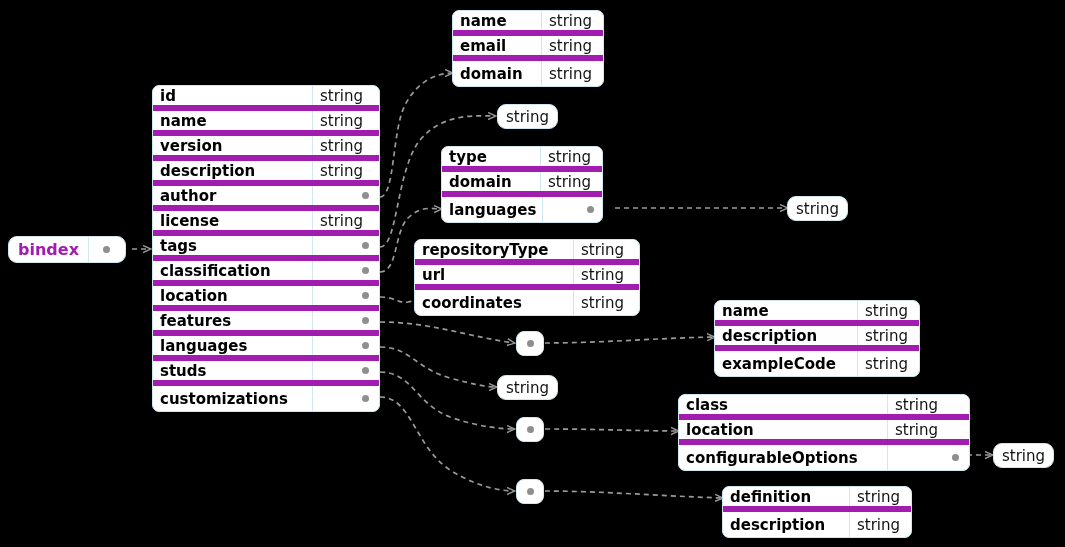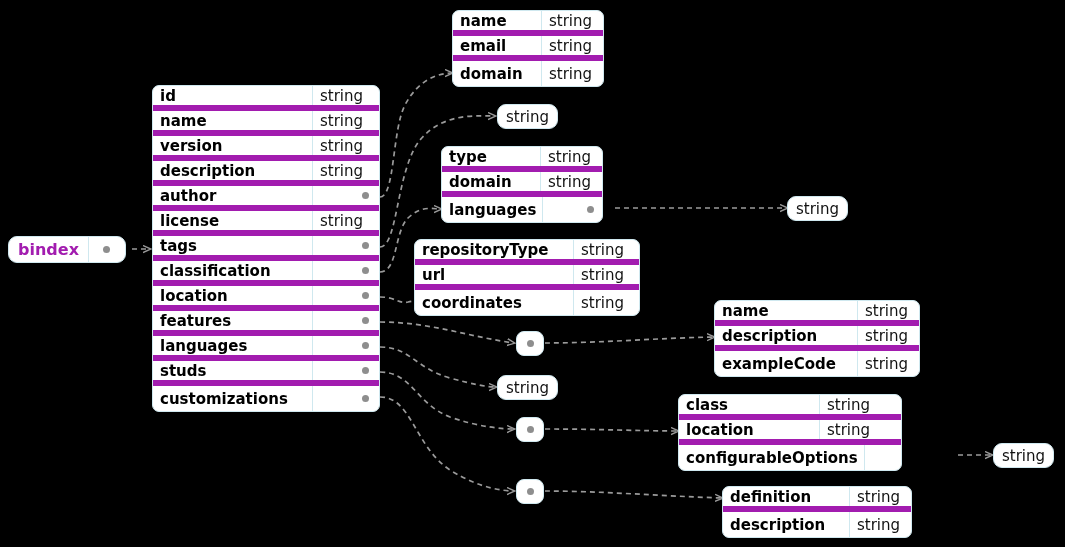--- a/index.html
+++ b/index.html
@@ -304,21 +304,21 @@
       <div class="row">
         <div class="cell-key">description</div>
         <div class="cell-val" style="width: 62px;">string</div>
       </div>
       <div class="row">
         <div class="cell-key">exampleCode</div>
         <div class="cell-val" style="width: 62px;">string</div>
       </div>
     </div>
 
-  <div class="node" id="customizations-table" style="left:678px; top:394px; width:224px;">
+  <div class="node" id="customizations-table" style="left:678px; top:394px; width:292px;">
       <div class="row">
         <div class="cell-key">class</div>
         <div class="cell-val" style="width: 82px;">string</div>
       </div>
       <div class="row">
         <div class="cell-key">location</div>
         <div class="cell-val" style="width: 82px;">string</div>
       </div>
       <div class="row">
         <div class="cell-key">configurableOptions</div>

